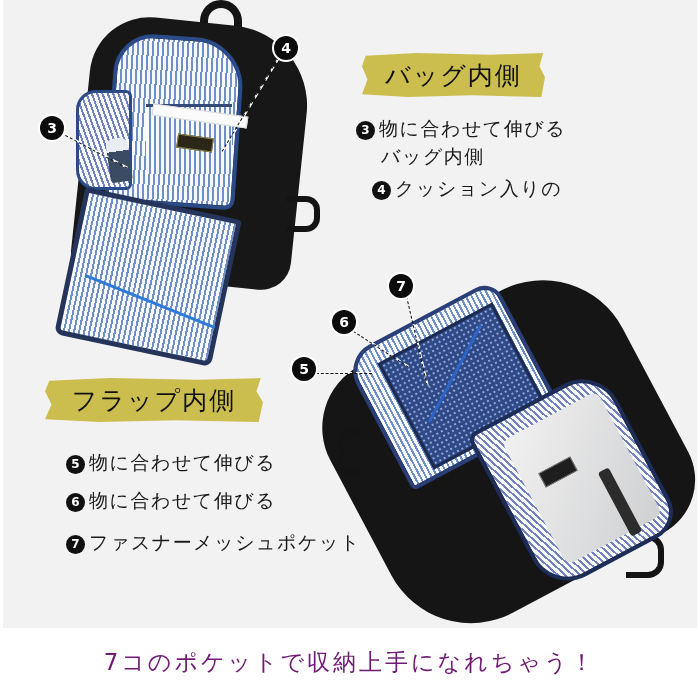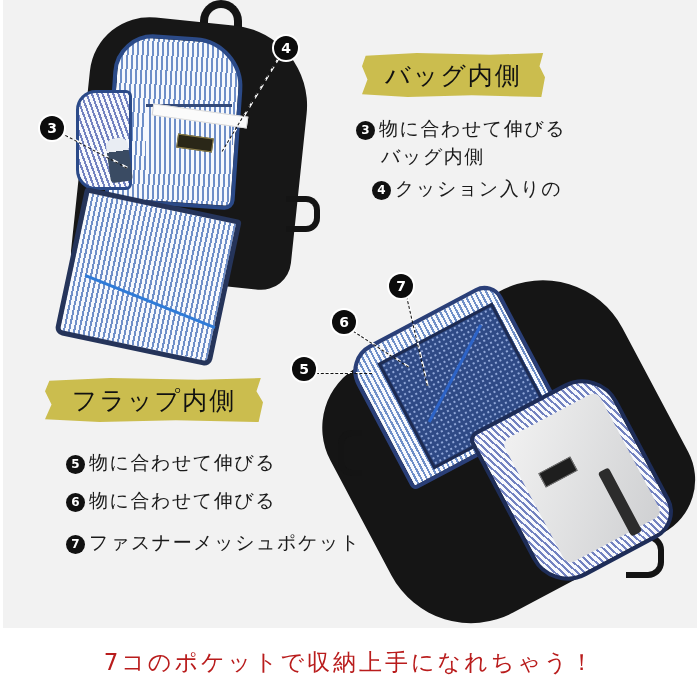--- a/index.html
+++ b/index.html
@@ -78,21 +78,21 @@
   .bag2 .laptop { position: absolute; left: 198px; top: 128px; width: 108px; height: 140px; background: linear-gradient(135deg, #f1f1f1, #cfd0d2); border-radius: 8px; transform: rotate(-28deg); }
   .bag2 .laptop-bar { position: absolute; left: 284px; top: 186px; width: 12px; height: 72px; background: #2c2c2c; border-radius: 3px; transform: rotate(-28deg); }
   .bag2 .tag2 { position: absolute; left: 210px; top: 184px; width: 36px; height: 16px; background: #1e1e1e; border: 1px solid #777; transform: rotate(-28deg); }
   .bag2 .strap-l { position: absolute; left: 8px; top: 150px; width: 24px; height: 46px; border: 6px solid #141414; border-right: none; border-radius: 14px 0 0 14px; }
   .bag2 .strap-r { position: absolute; left: 296px; top: 254px; width: 38px; height: 44px; border: 6px solid #141414; border-left: none; border-radius: 0 16px 16px 0; }
 
   
   .footer {
     position: absolute; left: 0; top: 634px; width: 700px; height: 56px;
     display: flex; align-items: center; justify-content: center;
-    font-size: 23px; letter-spacing: 3px; color: #b91c1c;
+    font-size: 23px; letter-spacing: 3px; color: #701a75;
   }
 </style>
 </head>
 <body>
 
 <div class="panel"></div>
 
 <div class="bag1">
   <div class="handle"></div>
   <div class="body"></div>

